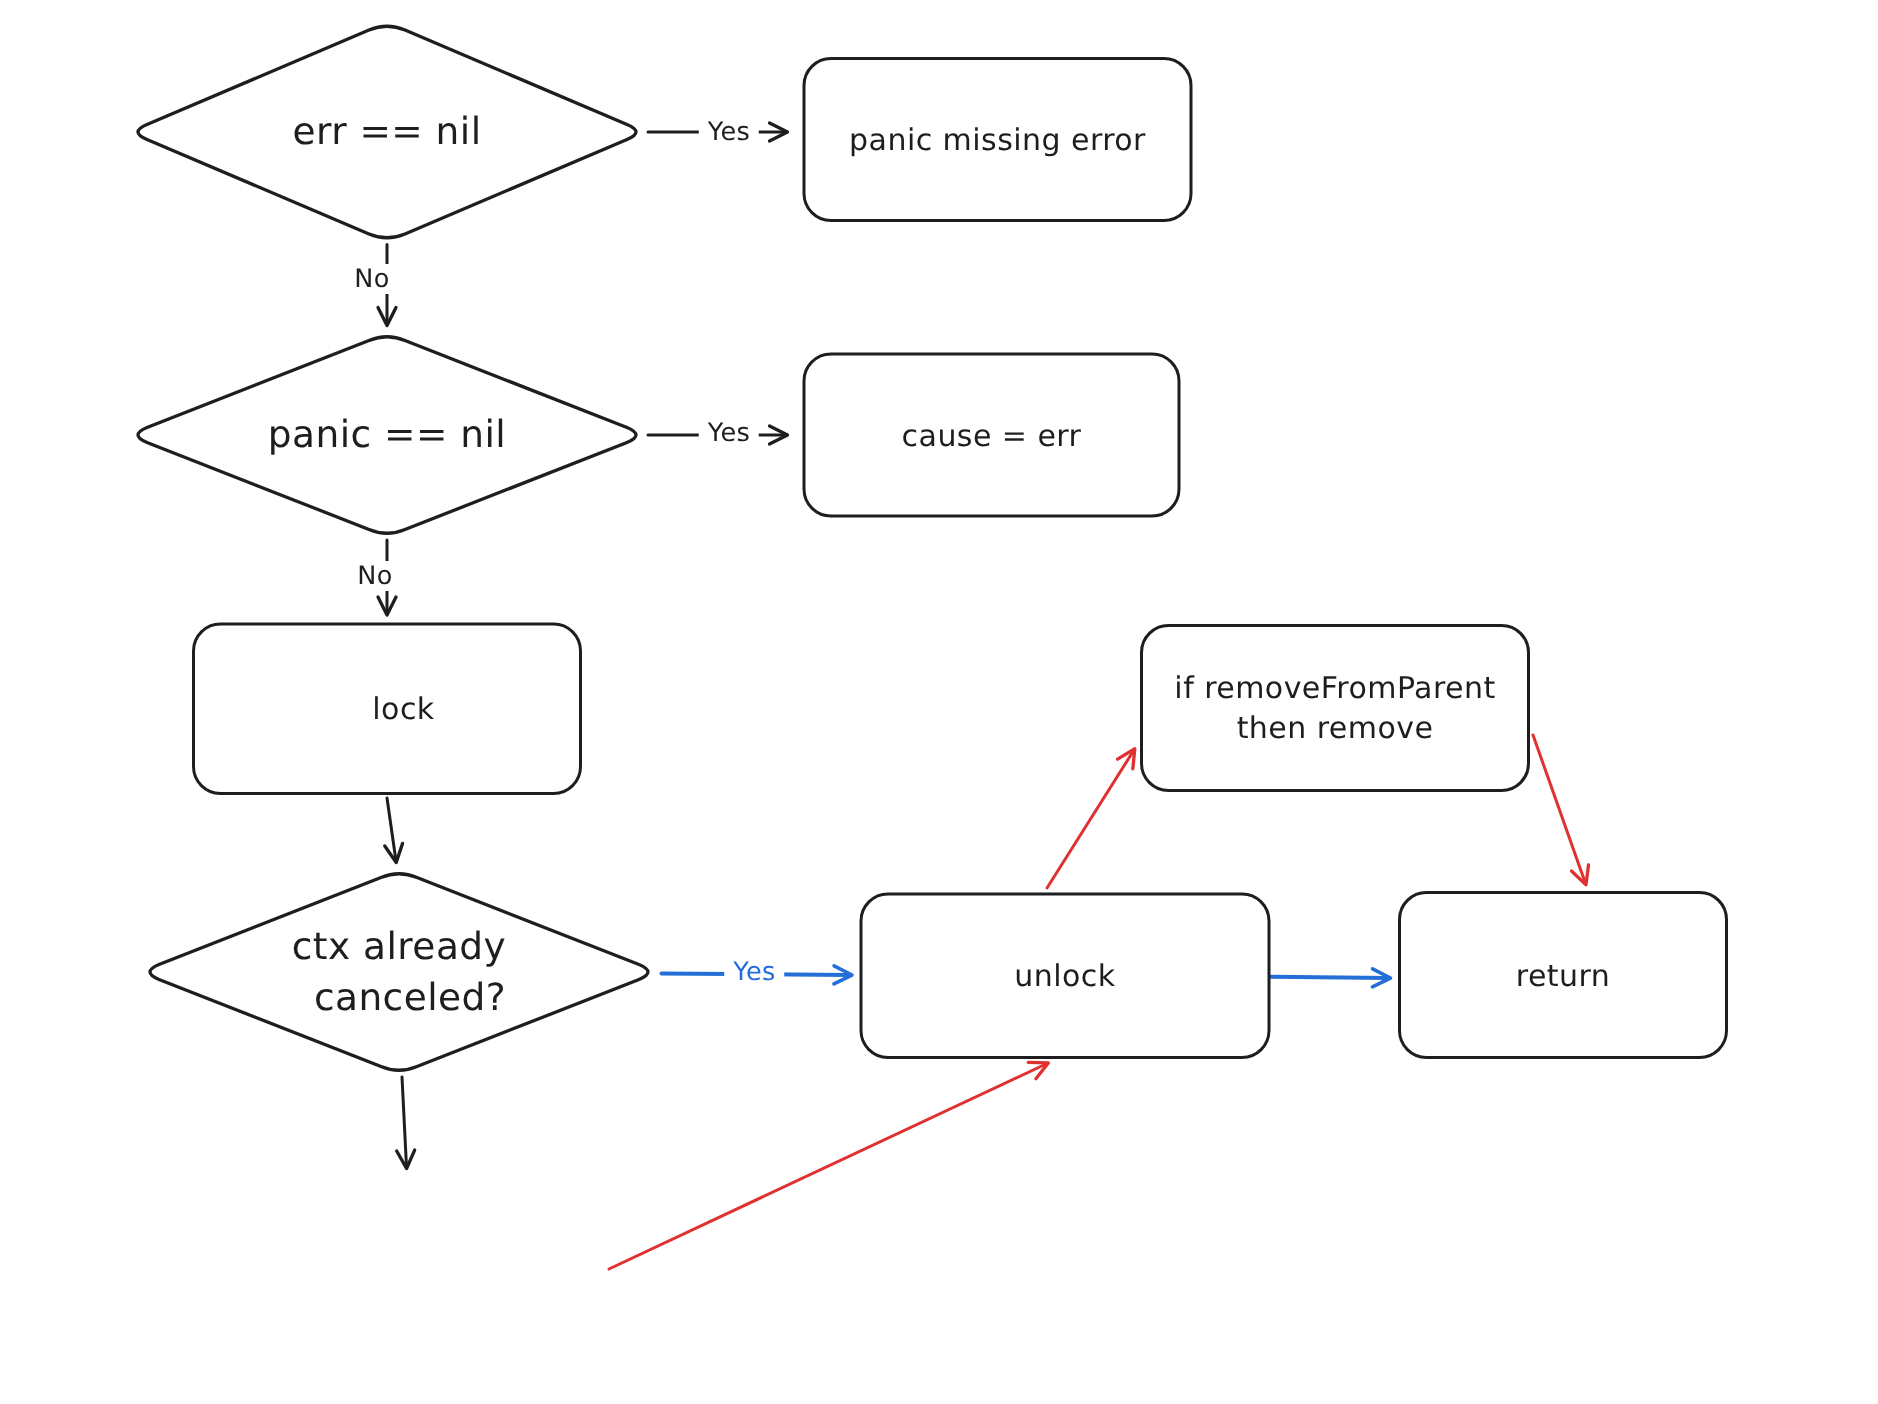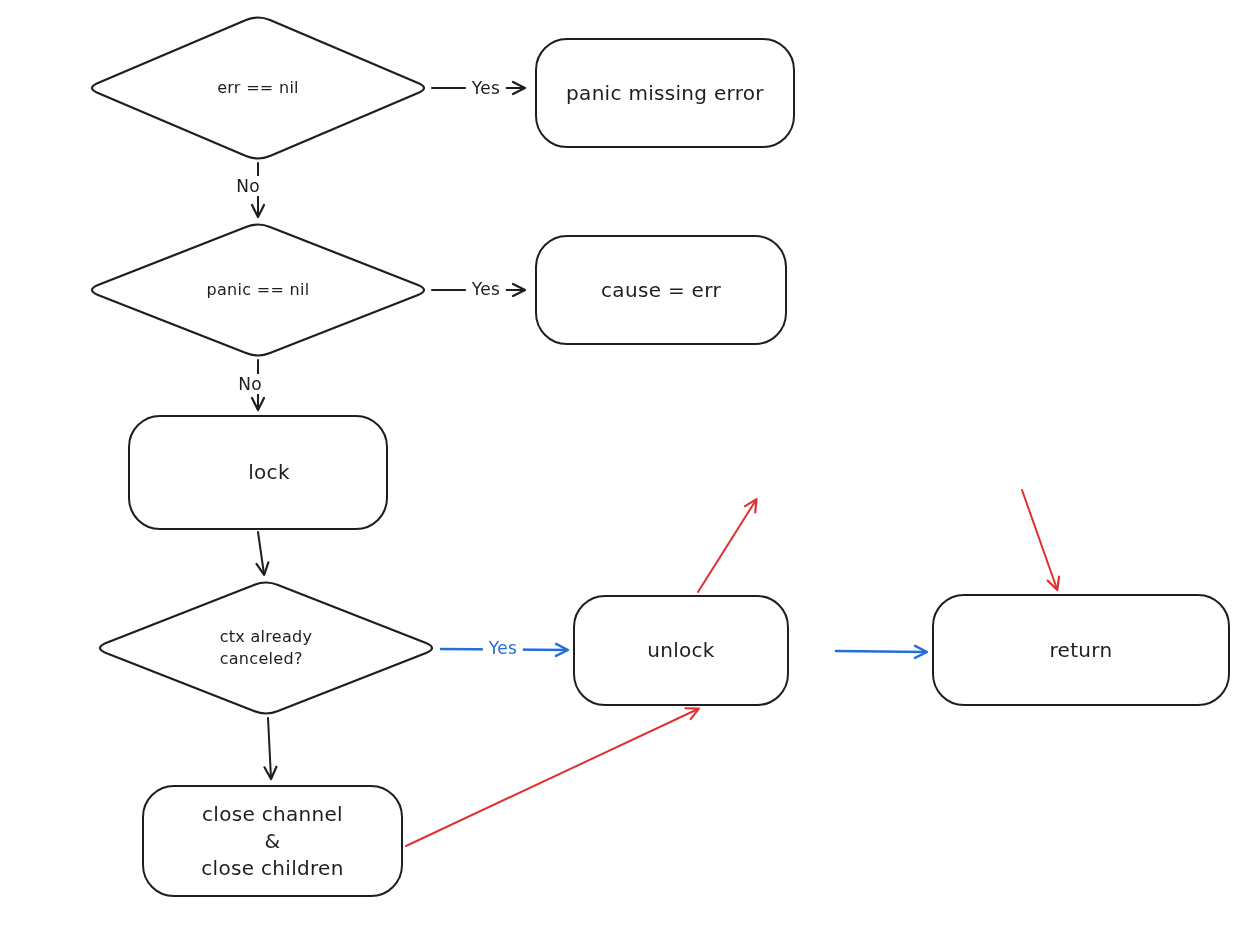--- a/index.html
+++ b/index.html
@@ -15,58 +15,58 @@
   .edges-layer {
     position: absolute;
     left: 0; top: 0;
     z-index: 1;
   }
   .node {
     position: absolute;
     z-index: 2;
     box-sizing: border-box;
     border: 2.2px solid #1e1e1e;
-    border-radius: 32px;
+    border-radius: 19px;
     background: #ffffff;
     display: flex;
     align-items: center;
     justify-content: center;
     text-align: center;
     font-size: 20px;
     line-height: 1.35;
     white-space: pre-line;
     letter-spacing: 0.3px;
   }
   .diamond-label {
     position: absolute;
     z-index: 2;
     transform: translate(-50%, -50%);
-    text-align: left;
-    font-size: 16px;
+    text-align: right;
+    font-size: 25px;
     line-height: 1.35;
     white-space: pre-line;
     letter-spacing: 0.3px;
     pointer-events: none;
   }
   .edge-label {
     position: absolute;
     z-index: 3;
     transform: translate(-50%, -50%);
     background: #ffffff;
     padding: 0 6px;
     font-size: 17px;
     letter-spacing: 0.3px;
   }
   .edge-label.blue { color: #236ed7; }
   .node-panic        { left: 535px; top: 38px;  width: 260px; height: 110px; }
   .node-cause-assign { left: 535px; top: 235px; width: 252px; height: 110px; }
   .node-lock         { left: 128px; top: 415px; width: 260px; height: 115px; padding-left: 22px; }
   .node-remove       { left: 760px; top: 416px; width: 260px; height: 112px; }
-  .node-unlock       { left: 573px; top: 595px; width: 216px; height: 111px; }
-  .node-return       { left: 932px; top: 594px; width: 298px; height: 112px; }
+  .node-unlock       { left: 573px; top: 595px; width: 274px; height: 111px; }
+  .node-return       { left: 932px; top: 594px; width: 220px; height: 112px; }
   .node-close        { left: 142px; top: 785px; width: 261px; height: 112px; }
   .label-err   { left: 258px; top: 88px;  }
   .label-cause { left: 258px; top: 290px; }
   .label-ctx   { left: 266px; top: 648px; }
   .lbl-yes1 { left: 486px; top: 88px;  }
   .lbl-no1  { left: 248px; top: 186px; }
   .lbl-yes2 { left: 486px; top: 289px; }
   .lbl-no2  { left: 250px; top: 384px; }
   .lbl-yes3 { left: 503px; top: 648px; }
 </style>
@@ -106,25 +106,24 @@
   </svg>
 
   <div class="diamond-label label-err">err == nil</div>
   <div class="diamond-label label-cause">panic == nil</div>
   <div class="diamond-label label-ctx">ctx already
 canceled?</div>
 
   <div class="node node-panic">panic missing error</div>
   <div class="node node-cause-assign">cause = err</div>
   <div class="node node-lock">lock</div>
+  <div class="node node-remove">if removeFromParent
+then remove</div>
   <div class="node node-unlock">unlock</div>
   <div class="node node-return">return</div>
-  <div class="node node-close">close channel
-&amp;
-close children</div>
 
   <div class="edge-label lbl-yes1">Yes</div>
   <div class="edge-label lbl-no1">No</div>
   <div class="edge-label lbl-yes2">Yes</div>
   <div class="edge-label lbl-no2">No</div>
   <div class="edge-label blue lbl-yes3">Yes</div>
 
 </div>
 
 </body></html>

